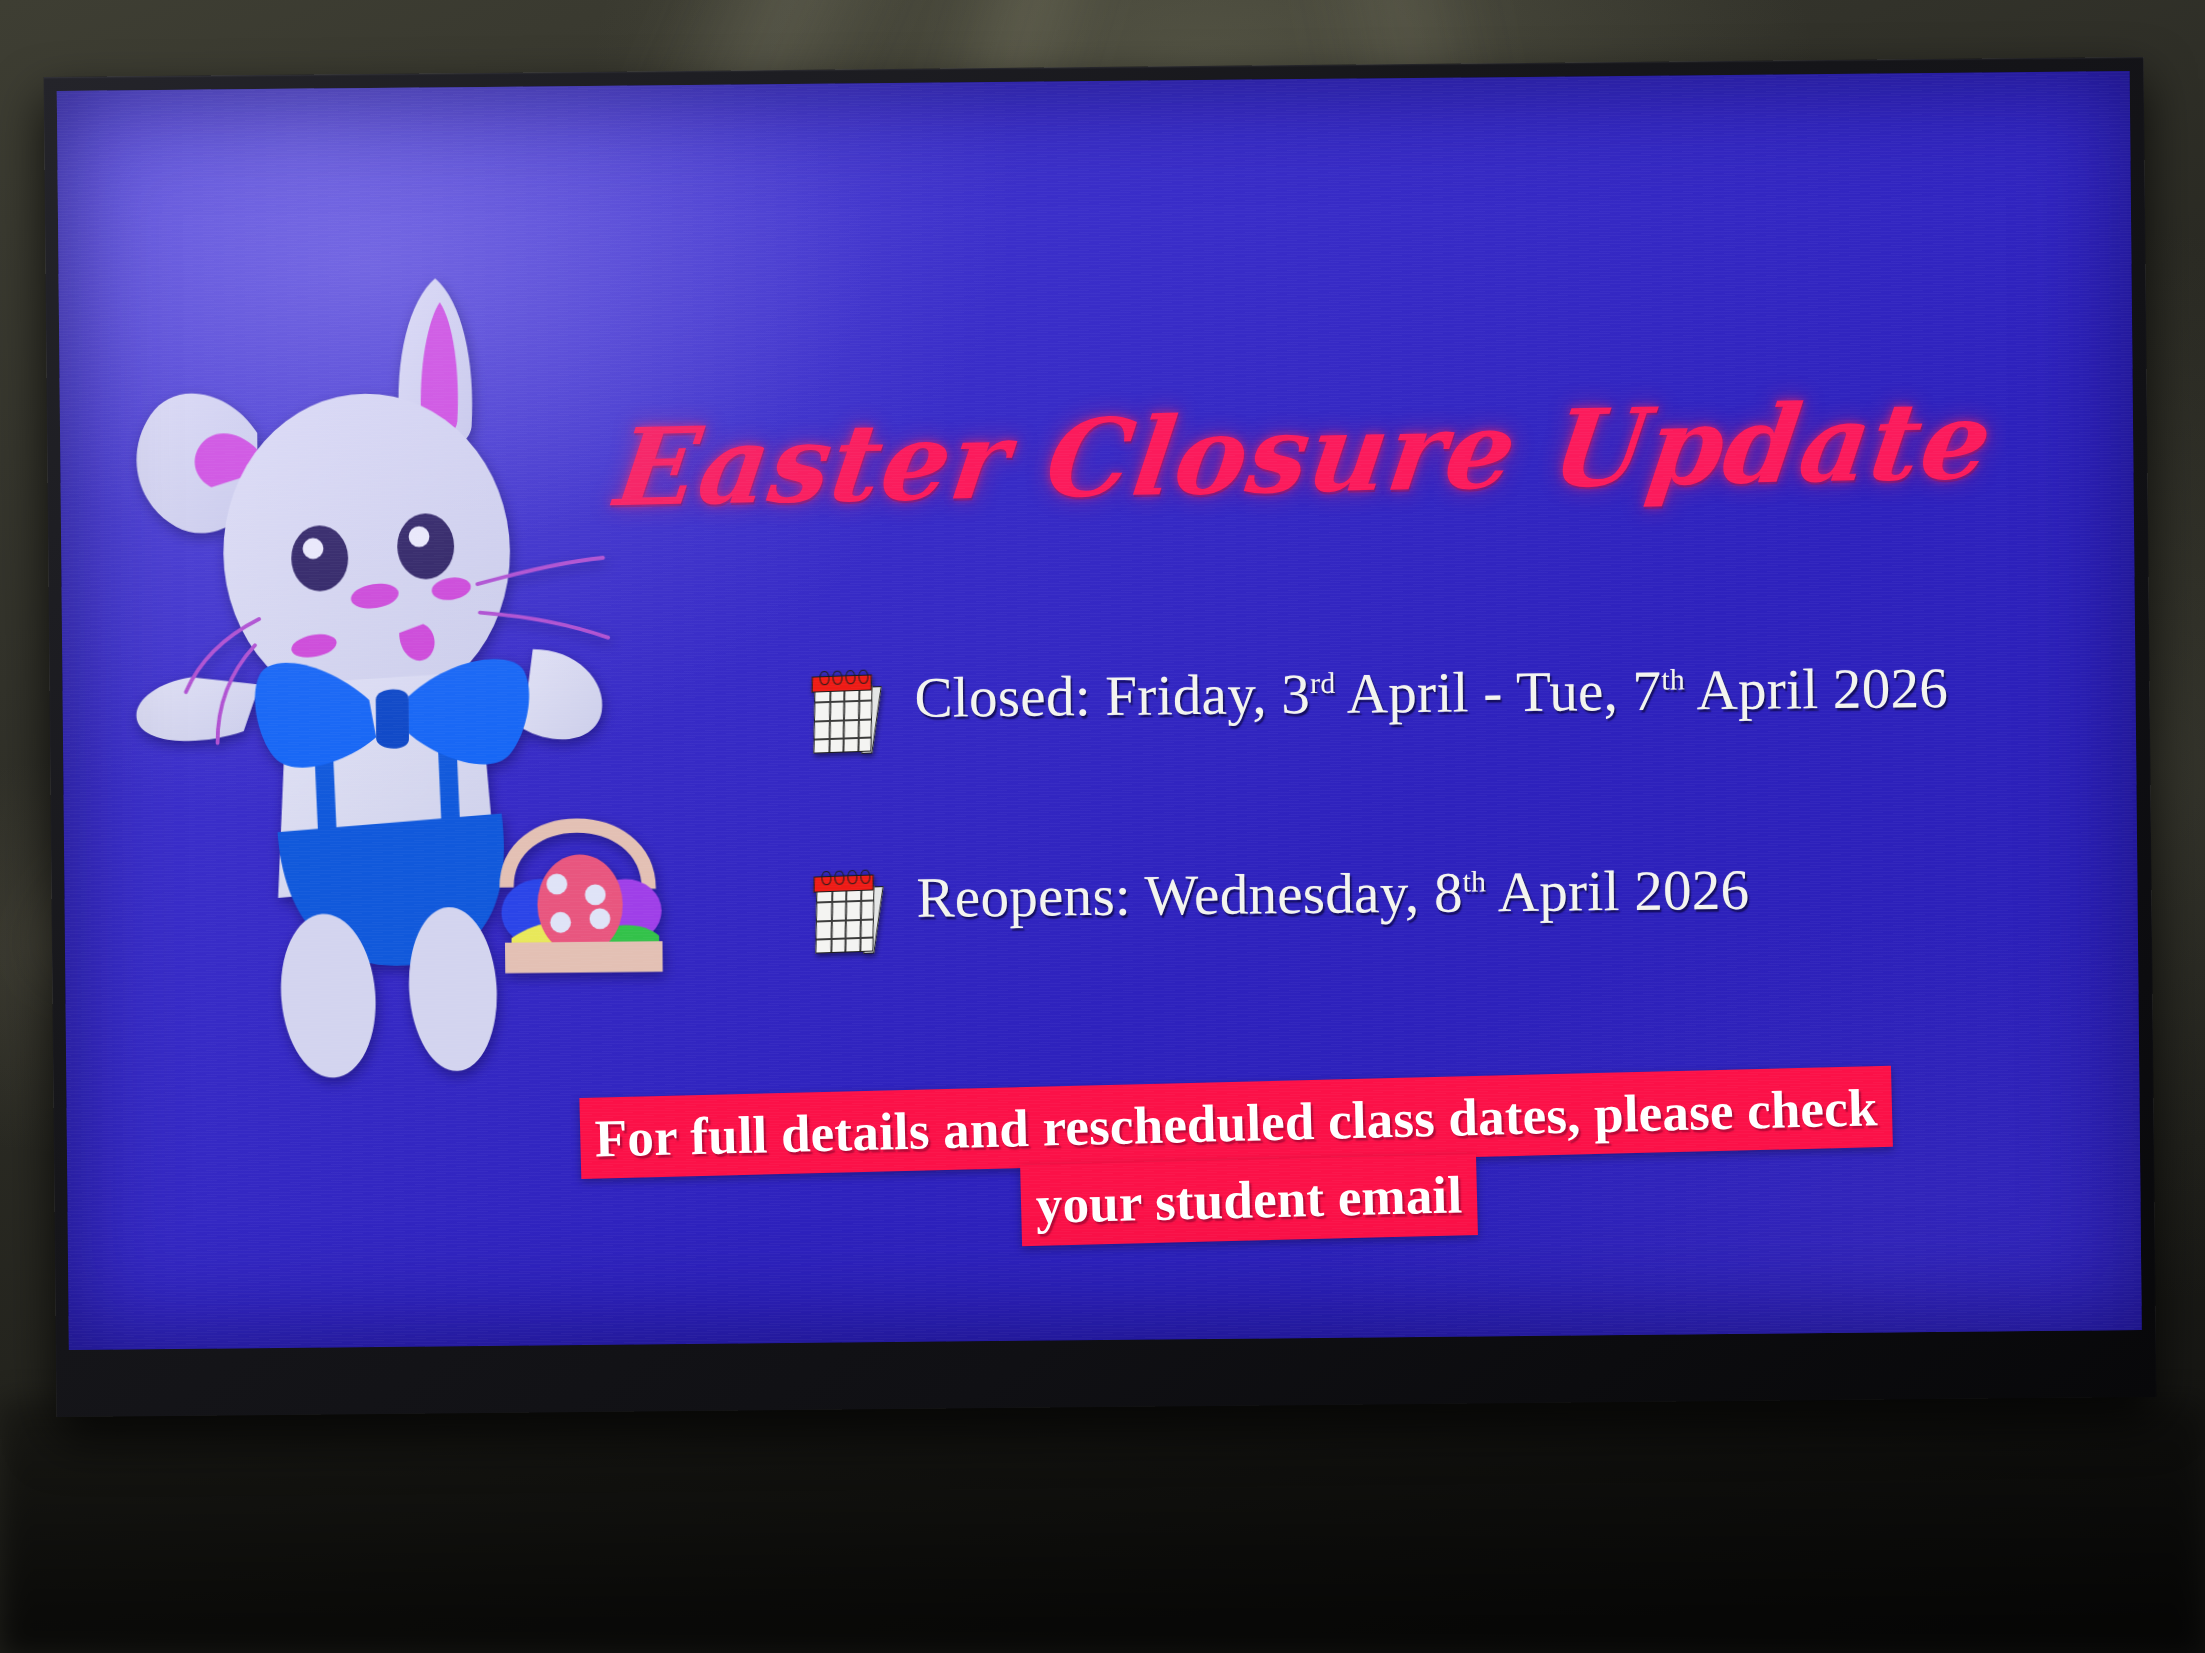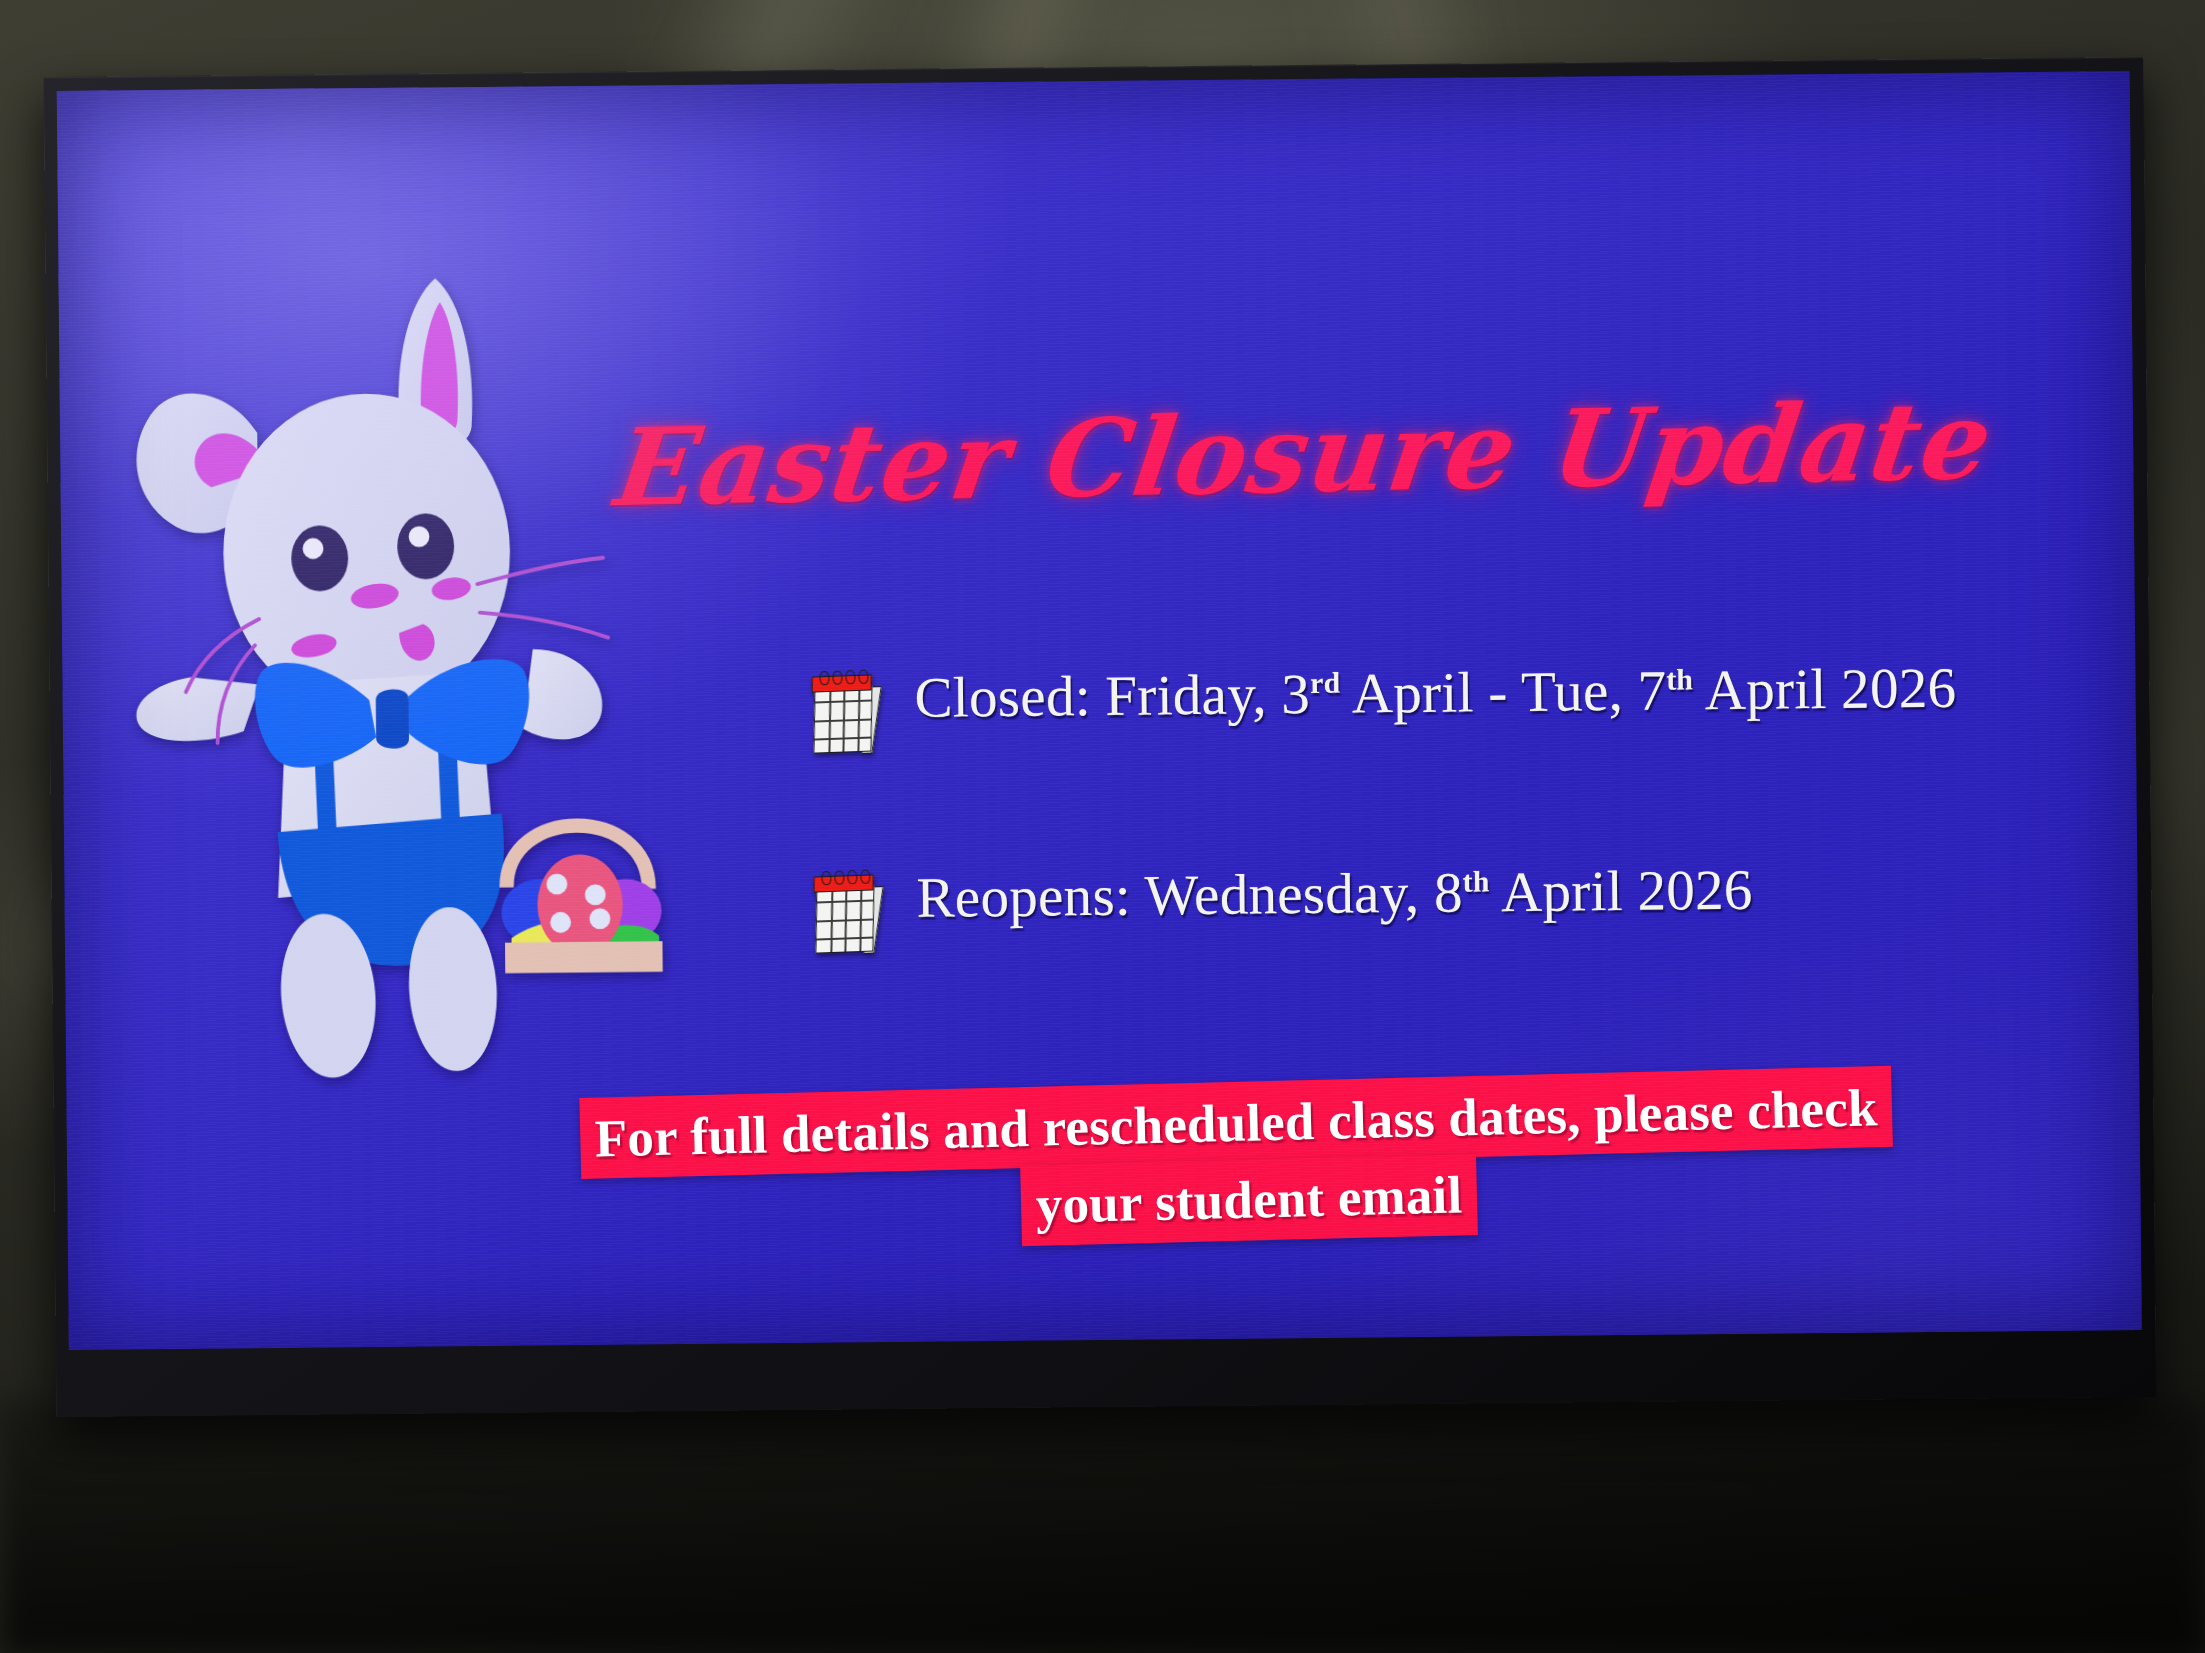--- a/index.html
+++ b/index.html
@@ -72,21 +72,21 @@
        border:1.6px solid #1c1c1c;box-sizing:border-box;transform:skewX(-3deg);}
   .cal .ring{position:absolute;top:-2.2px;width:8.2px;height:12px;border:1.6px solid #1c1c1c;
        border-radius:50%/60%;background:transparent;}
   .cal .gl{position:absolute;background:#3a3a3a;}
   .cal .back{position:absolute;left:54px;top:15.3px;width:11px;height:67px;background:#e4e6e6;
        border:1.6px solid #1c1c1c;box-sizing:border-box;transform:skewX(-10deg);z-index:-1;}
 
   .rowtext{margin-left:37px;font-family:"Liberation Serif",serif;font-size:57px;line-height:1.16;
       color:#f3f4ef;letter-spacing:0.3px;
       text-shadow:1.6px 2.7px 1.6px rgba(10,5,60,.75), 0 0 1.1px rgba(255,255,255,.5);}
-  .rowtext sup{font-size:.52em;vertical-align:super;line-height:0;font-weight:bold;}
+  .rowtext sup{font-size:.52em;vertical-align:super;line-height:0;}
 
   
   #foot{position:absolute;left:470px;top:1002px;width:1422px;
       transform:rotate(-0.85deg);text-align:center;}
   .fline{display:inline-block;background:#FB1148;color:#ffffff;
       font-family:"Liberation Serif",serif;font-weight:700;font-size:53px;line-height:1.30;
       padding:6.6px 14.2px 5.5px 14.2px;letter-spacing:0.2px;
       text-shadow:2.2px 2.7px 1.6px rgba(120,0,40,.55);
       box-shadow:0 3.3px 8.8px rgba(0,0,0,.28);}
   #fline1{margin-left:-22px;}

